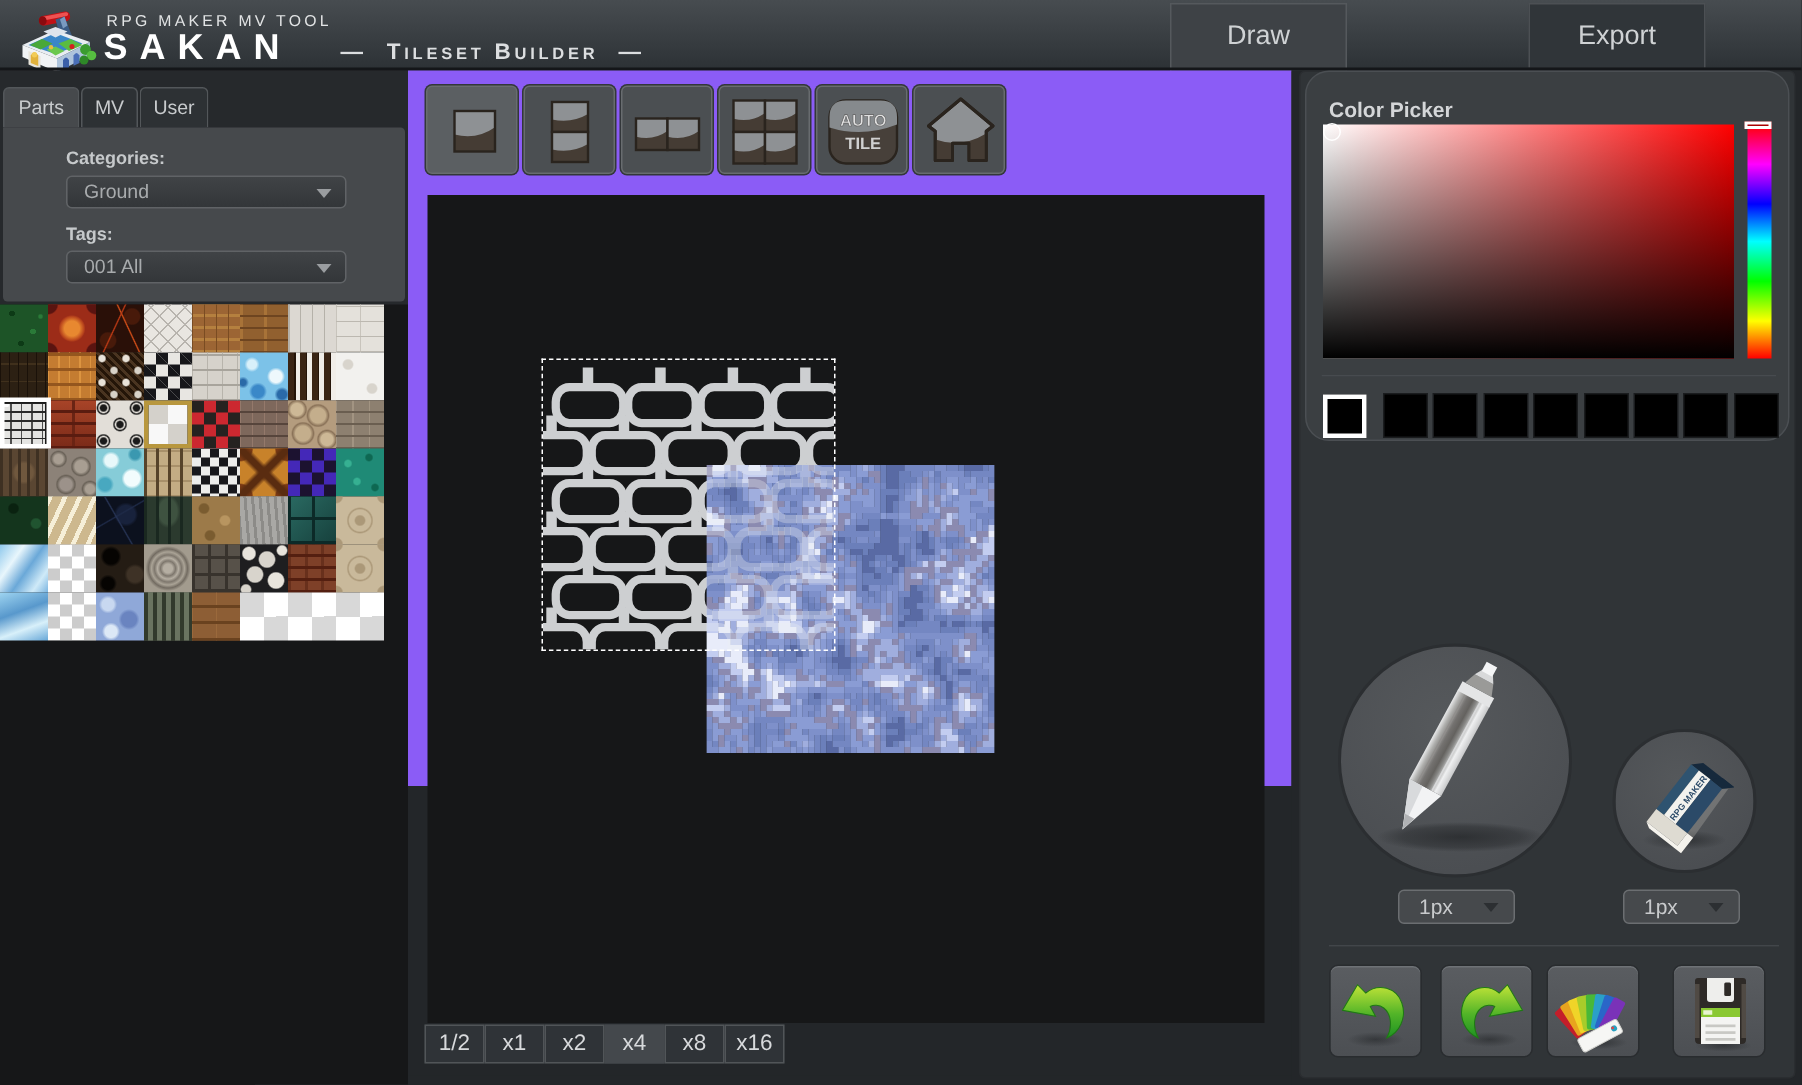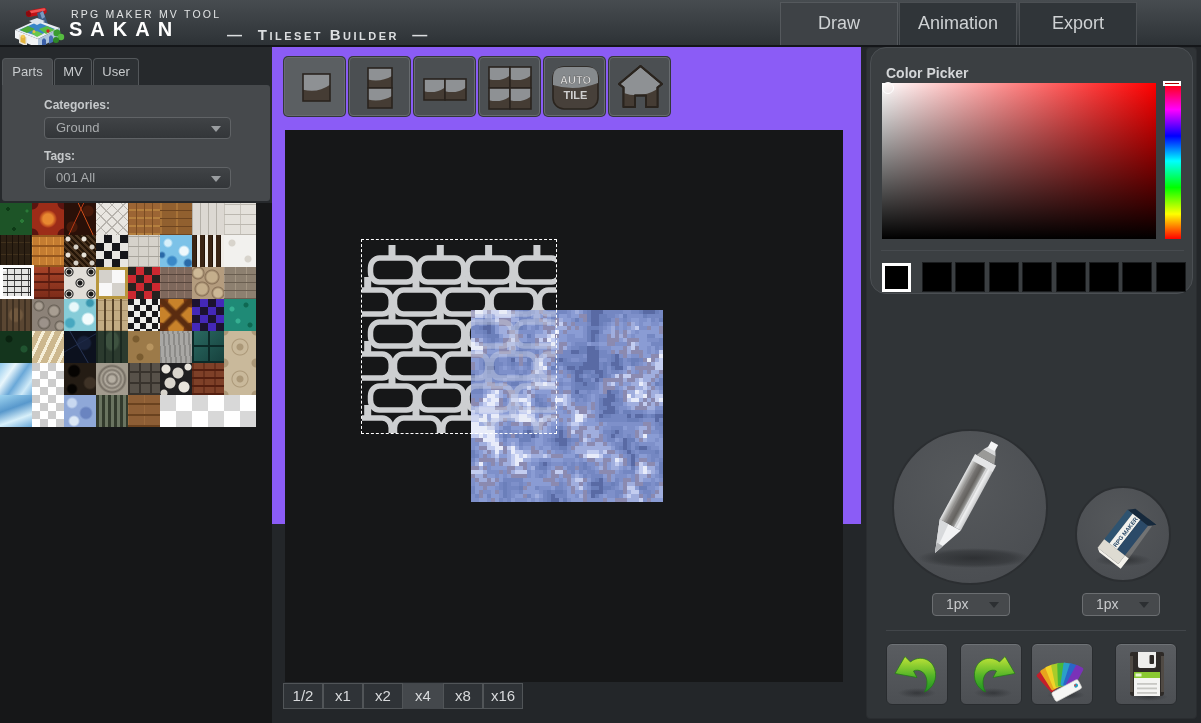--- a/index.html
+++ b/index.html
@@ -6,21 +6,21 @@
 html,body { width:1201px; height:723px; overflow:hidden; background:#232629; }
 body { font-family:"Liberation Sans", sans-serif; }
 #stage { position:absolute; top:0; left:0; width:1201px; height:723px; }
 .abs { position:absolute; }
 
 
 #header { position:absolute; left:0; top:0; width:1201px; height:47px;
   background:linear-gradient(#474c50,#2c3135); border-bottom:0; }
 #header:after { content:""; position:absolute; left:0; bottom:0; width:100%; height:2px; background:#141619; }
 #h-sub { position:absolute; left:71px; top:8px; font-size:10.5px; font-weight:normal; letter-spacing:2.2px; color:#e2e4e5; }
-#h-title { position:absolute; left:69px; top:18px; font-size:20px; font-weight:bold; letter-spacing:8px; color:#fff; }
+#h-title { position:absolute; left:69px; top:18px; font-size:24px; font-weight:bold; letter-spacing:8px; color:#fff; }
 #h-tag { position:absolute; left:227px; top:26px; font-size:15px; font-weight:bold; letter-spacing:2.5px; color:#dcdee0; font-variant:small-caps; }
 
 
 .toptab { position:absolute; top:2px; height:43px; width:118px; background:#303539;
   border:1px solid #4c5054; border-bottom:0; color:#cfd2d4; font-size:18px;
   text-align:center; line-height:41px; }
 #tab-draw { left:780px; background:#3e4246; height:46px; border-color:#55595d; }
 #tab-anim { left:899px; }
 #tab-export { left:1019px; }
 
@@ -129,21 +129,20 @@
 <path d="M35,40 q2,-3.5 4,0 l0,5 l-4,1.8 z" fill="#3a5fa8"></path>
 <path d="M42,37 q2,-3.5 4,0 l0,5 l-4,1.8 z" fill="#4a6fb8"></path>
 <circle cx="50" cy="33" r="3.6" fill="#3a9c30"></circle>
 <circle cx="54" cy="37" r="3.2" fill="#56bc40"></circle>
 <circle cx="49" cy="40" r="3" fill="#2e8828"></circle>
 </svg>
     <div id="h-sub">RPG MAKER MV TOOL</div>
     <div id="h-title">SAKAN</div>
     <div id="h-tag">—&nbsp; Tileset Builder &nbsp;—</div>
     <div class="toptab" id="tab-draw">Draw</div>
-    <div class="toptab" id="tab-anim">Animation</div>
     <div class="toptab" id="tab-export">Export</div>
   </div>
 
   <div id="sidebar">
     <div id="sidebar-top"></div>
     <div class="sidetab" id="st-parts">Parts</div>
     <div class="sidetab" id="st-mv">MV</div>
     <div class="sidetab" id="st-user">User</div>
     <div id="side-panel">
       <div class="lbl" id="lbl1">Categories:</div>

